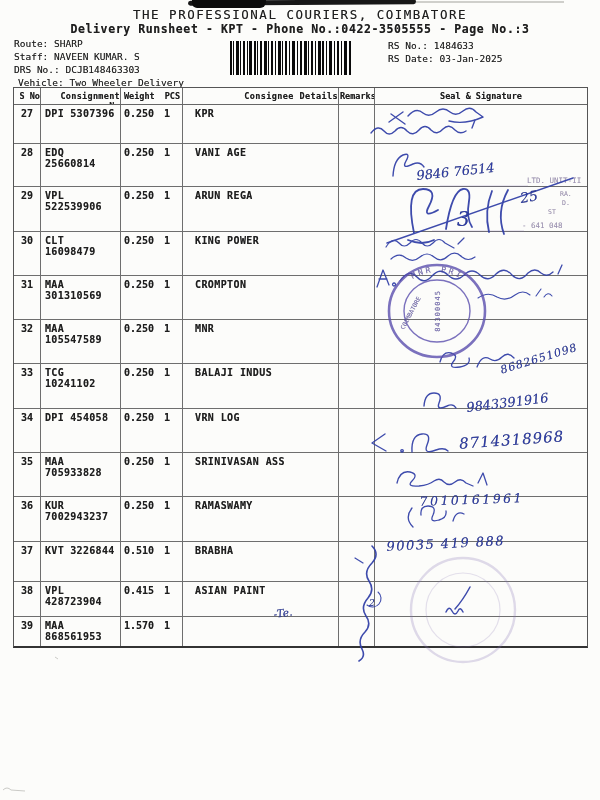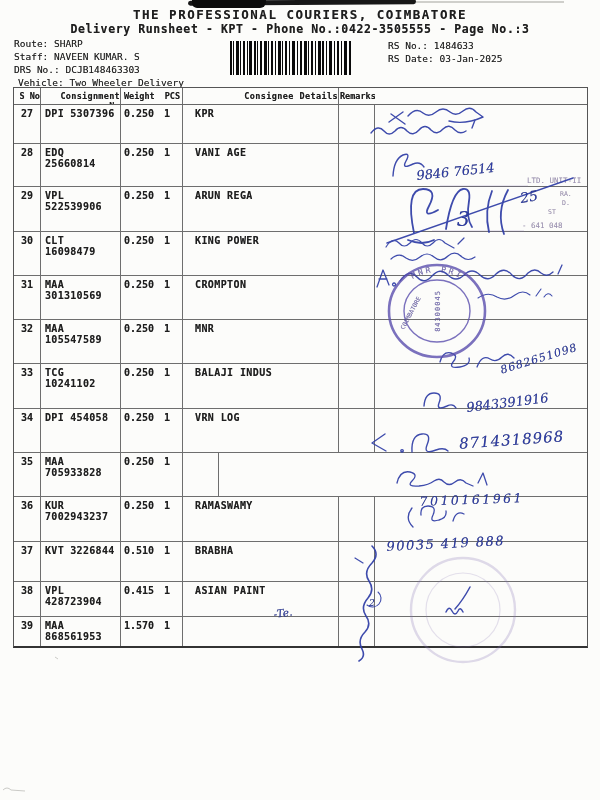--- a/index.html
+++ b/index.html
@@ -10,21 +10,21 @@
     color:#1e1e1e;
   }
   .print{ text-shadow:0 0 .4px rgba(20,20,20,.5); }
 
   
   .smudge{position:absolute;left:188px;top:0;width:228px;height:5px;background:#171717;border-radius:3px;transform:rotate(-.4deg);}
   .smudge-blob{position:absolute;left:192px;top:0;width:74px;height:8px;background:#0c0c0c;border-radius:0 0 6px 5px;}
   .smudge-tail{position:absolute;left:416px;top:1px;width:148px;height:2px;background:#cfcfcb;}
 
   
-  .company{position:absolute;left:0;top:7px;width:100%;text-align:center;font-weight:bold;font-size:12.5px;letter-spacing:1.5px;}
+  .company{position:absolute;left:0;top:7px;width:100%;text-align:center;font-weight:normal;font-size:12.5px;letter-spacing:1.5px;}
   .subtitle{position:absolute;left:0;top:22px;width:100%;text-align:center;font-weight:bold;font-size:11.5px;letter-spacing:.6px;}
 
   .meta{position:absolute;font-weight:normal;font-size:9.5px;white-space:pre;}
   .m-route{left:14px;top:38px;}
   .m-staff{left:14px;top:51px;}
   .m-drs{left:14px;top:64px;}
   .m-vehicle{left:18px;top:77px;}
   .m-rsno{left:388px;top:40px;}
   .m-rsdate{left:388px;top:53px;}
 
@@ -127,20 +127,21 @@
   <div class="rtable">
     <div class="thead">
       <div class="c c-sno">S No</div>
       <div class="c c-cons">Consignment No</div>
       <div class="c c-wp">
         <span>Weight</span>
         <span>PCS</span>
       </div>
       <div class="c c-consignee">Consignee Details</div>
       <div class="c c-remarks">Remarks</div>
+      <div class="c c-seal">Seal &amp; Signature</div>
     </div>
     <div class="tbody">
         <div class="trow">
       <div class="c c-sno">27</div>
       <div class="c c-cons">DPI 5307396</div>
       <div class="c c-wp">
         <span>0.250</span>
         <span>1</span>
       </div>
       <div class="c c-consignee">KPR</div>
@@ -224,20 +225,21 @@
       <div class="c c-remarks"></div>
       <div class="c c-seal"></div>
     </div>
         <div class="trow">
       <div class="c c-sno">35</div>
       <div class="c c-cons">MAA 705933828</div>
       <div class="c c-wp">
         <span>0.250</span>
         <span>1</span>
       </div>
+      <div class="c c-consignee">SRINIVASAN ASS</div>
       <div class="c c-remarks"></div>
       <div class="c c-seal"></div>
     </div>
         <div class="trow">
       <div class="c c-sno">36</div>
       <div class="c c-cons">KUR 7002943237</div>
       <div class="c c-wp">
         <span>0.250</span>
         <span>1</span>
       </div>

